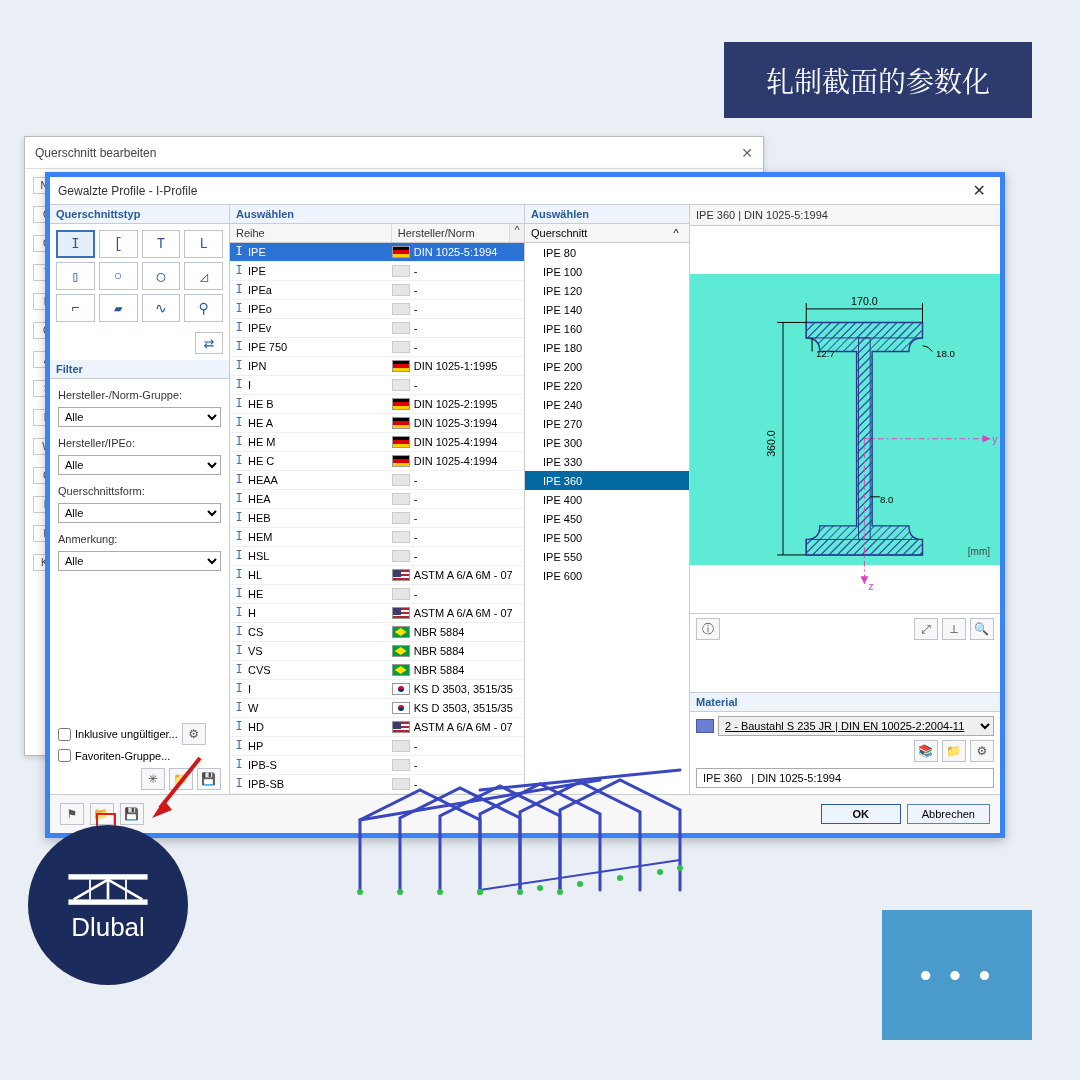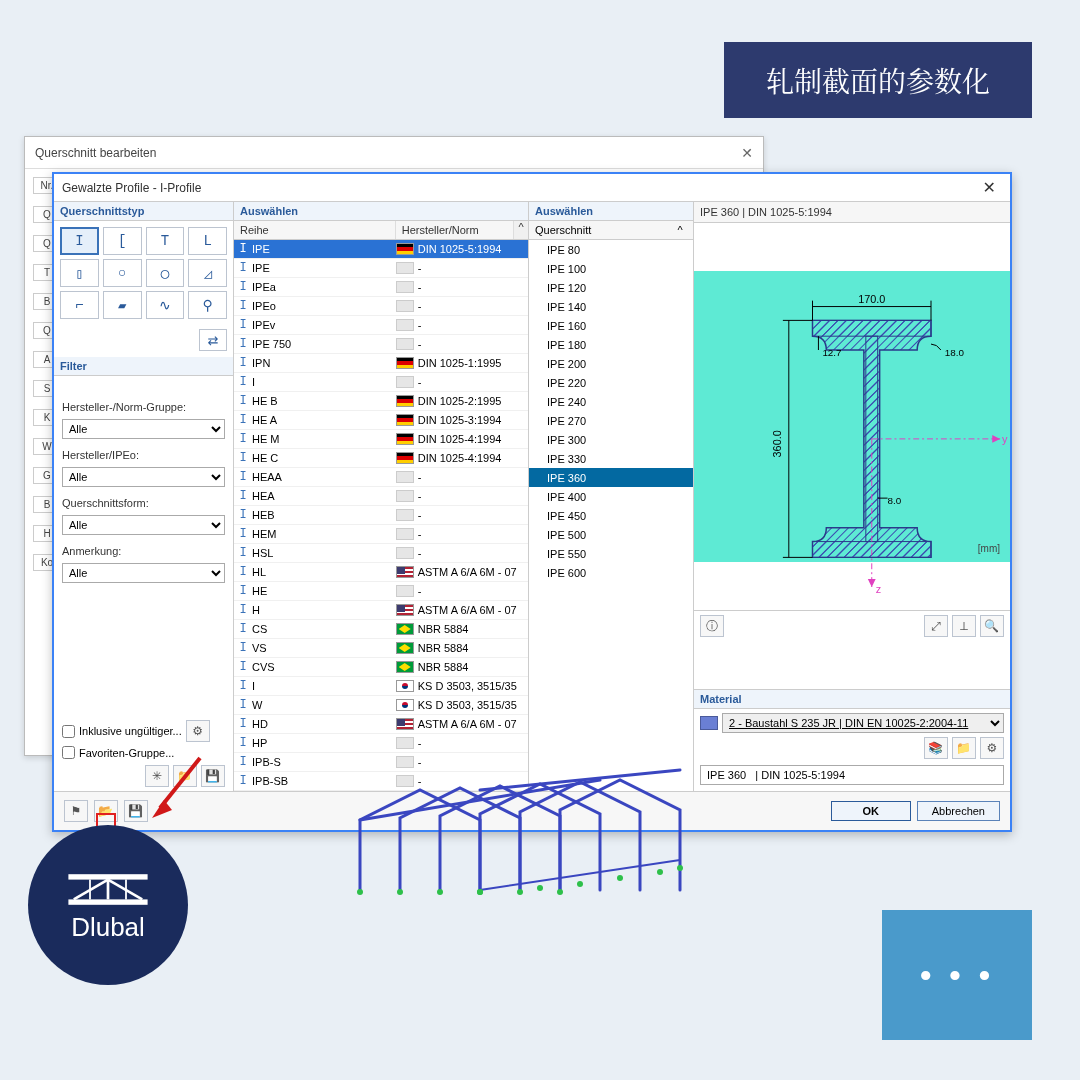--- a/index.html
+++ b/index.html
@@ -3,37 +3,37 @@
 <meta charset="utf-8">
 <style>
   * { box-sizing: border-box; margin: 0; padding: 0; font-family: "Segoe UI", Tahoma, sans-serif; }
   body { background: #e9eff5; width: 1080px; height: 1080px; position: relative; overflow: hidden; }
   .banner { position: absolute; top: 42px; right: 48px; background: #2d3a6e; color: #fff; font-family: "SimSun","Songti SC","Noto Serif CJK SC",serif; font-size: 28px; padding: 18px 42px; }
   .dialog1 { position: absolute; top: 136px; left: 24px; width: 740px; height: 620px; background: #fff; border: 1px solid #bbb; box-shadow: 0 2px 6px rgba(0,0,0,.15); }
   .dialog1 .titlebar { height: 32px; display: flex; align-items: center; padding: 0 10px; font-size: 12px; color: #444; border-bottom: 1px solid #ddd; }
   .dialog1 .titlebar .x { margin-left: auto; font-size: 14px; color: #666; }
   .stub { position: absolute; left: 8px; top: 40px; width: 28px; display: flex; flex-direction: column; gap: 12px; font-size: 10px; color: #444; }
   .stub span { border: 1px solid #ccc; padding: 2px; text-align: center; background: #fff;}
-  .dialog2 { position: absolute; top: 172px; left: 52px; width: 960px; background: #fff; border: 2px solid #3b82f6; box-shadow: 0 3px 10px rgba(0,0,0,.25); display: flex; flex-direction: column; }
+  .dialog2 { position: absolute; top: 172px; left: 45px; width: 960px; background: #fff; border: 5px solid #3b82f6; box-shadow: 0 3px 10px rgba(0,0,0,.25); display: flex; flex-direction: column; }
   .dialog2 .titlebar { height: 28px; display: flex; align-items: center; padding: 0 8px; font-size: 12px; color: #333; border-bottom: 1px solid #ccc; }
   .dialog2 .titlebar .x { margin-left: auto; font-size: 16px; color: #333; cursor: pointer; padding: 0 6px; }
   .dialog2 .body { display: flex; flex: 1; }
   .col { display: flex; flex-direction: column; border-right: 1px solid #ccc; }
   .col:last-child { border-right: none; gap: 48px; }
   .col-left { width: 180px; }
   .col-series { width: 295px; }
   .col-sizes { width: 165px; }
   .col-preview { flex: 1; }
   .group-label { background: #eef4fb; color: #2a5a9a; font-size: 11px; font-weight: 600; padding: 3px 6px; border-bottom: 1px solid #ccc; }
   .type-grid { display: grid; grid-template-columns: repeat(4, 1fr); gap: 4px; padding: 6px; }
   .type-btn { height: 28px; border: 1px solid #bcc4d0; background: #fff; display: flex; align-items: center; justify-content: center; font-size: 14px; font-family: "Courier New", monospace; color: #2a5a9a; cursor: pointer; }
   .type-btn.sel { background: #e5effa; border: 2px solid #3a72b8; }
   .flip-row { display:flex; justify-content:flex-end; padding:4px 6px 6px;}
   .flip-btn { width:28px;height:22px;border:1px solid #bcc4d0;background:#fff;display:flex;align-items:center;justify-content:center;font-size:13px;color:#2a5a9a;}
-  .filter-box { padding: 6px 8px; font-size: 11px; color: #333; display:flex; flex-direction:column; gap:6px;margin-top:15px; }
+  .filter-box { padding: 6px 8px; font-size: 11px; color: #333; display:flex; flex-direction:column; gap:6px; }
   .filter-box label { display:block; margin-top:4px; font-size:11px; }
   .filter-box select { width: 100%; font-size: 11px; padding: 2px; border:1px solid #aaa; background:#fff; }
   .chk-row { display: flex; align-items: center; gap: 4px; font-size: 11px; padding: 2px 8px; }
   .smallbtn-row { display:flex; gap:4px; padding:4px 8px; justify-content:flex-end; }
   .smallbtn { width:24px; height:22px; border:1px solid #bcc4d0; background:#f7f7f7; display:flex; align-items:center; justify-content:center; font-size:12px; color:#555; }
   .list-head { display: flex; background: #f6f6f6; border-bottom: 1px solid #ccc; font-size: 11px; color: #333; }
   .list-head .c1 { width: 55%; padding: 3px 6px; border-right: 1px solid #ddd; }
   .list-head .c2 { flex: 1; padding: 3px 6px; border-right: 1px solid #ddd;}
   .list-head .sc { width: 14px; background:#f0f0f0; text-align:center; }
   .series-list { flex: 1; overflow: hidden; font-size: 11px; }

